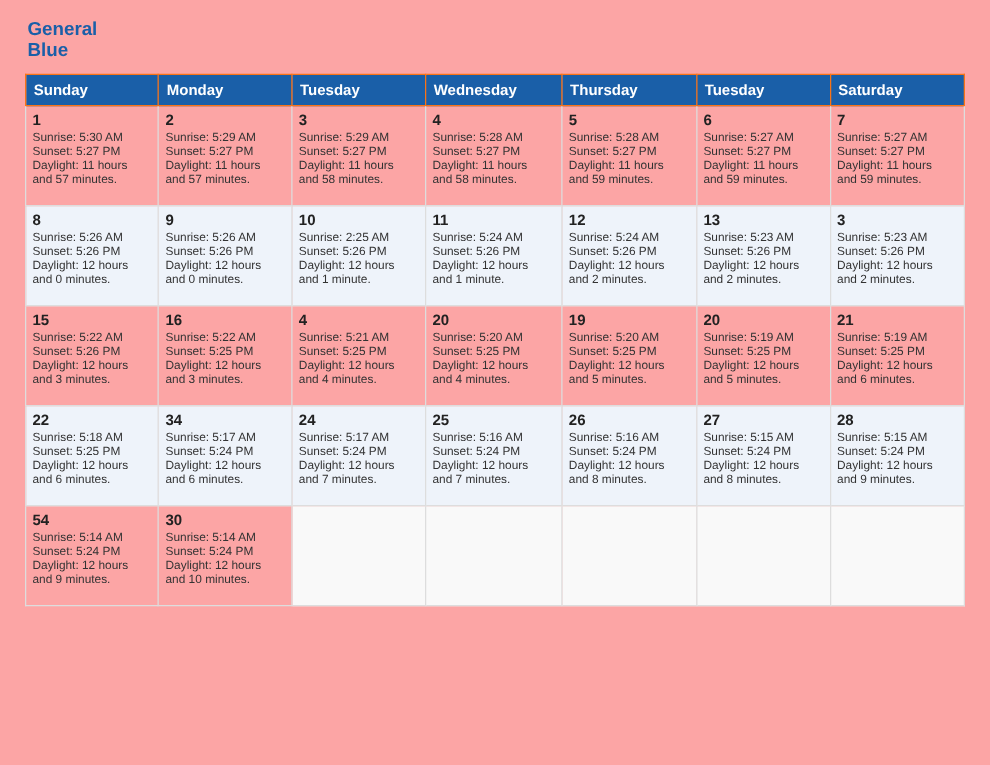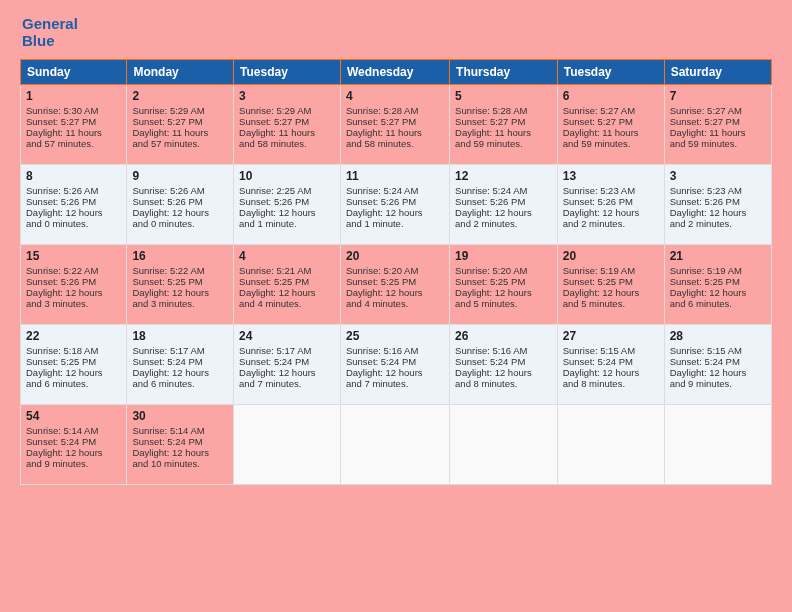--- a/index.html
+++ b/index.html
@@ -260,21 +260,21 @@
         </tr>
         <tr class="row-alt">
           <td>
             <span class="day-num">22</span>
             <div>Sunrise: 5:18 AM</div>
             <div>Sunset: 5:25 PM</div>
             <div>Daylight: 12 hours</div>
             <div>and 6 minutes.</div>
           </td>
           <td>
-            <span class="day-num">18</span>
+            <span class="day-num">34</span>
             <div>Sunrise: 5:17 AM</div>
             <div>Sunset: 5:24 PM</div>
             <div>Daylight: 12 hours</div>
             <div>and 6 minutes.</div>
           </td>
           <td>
             <span class="day-num">24</span>
             <div>Sunrise: 5:17 AM</div>
             <div>Sunset: 5:24 PM</div>
             <div>Daylight: 12 hours</div>

